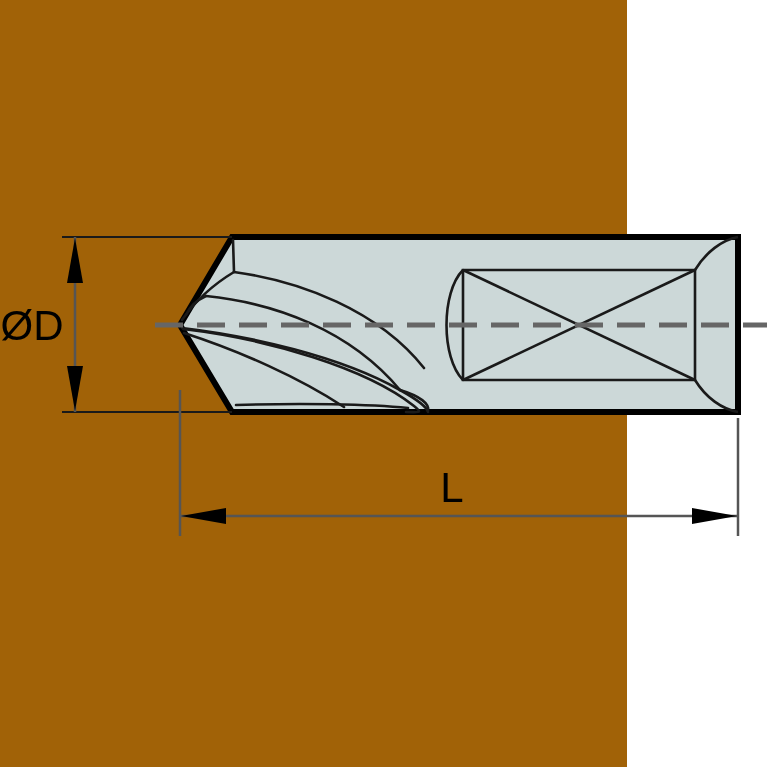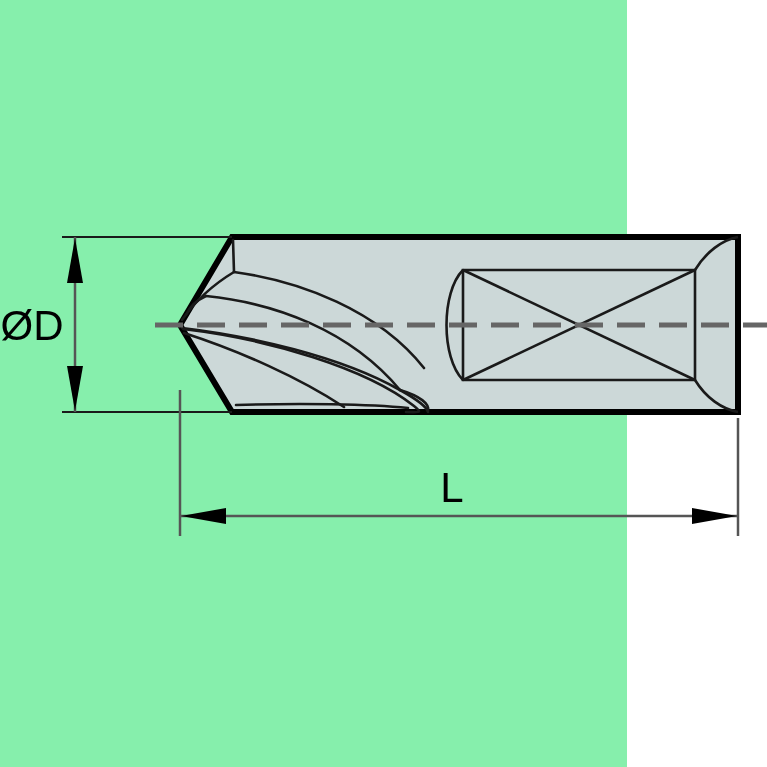--- a/index.html
+++ b/index.html
@@ -10,21 +10,21 @@
   body {
     width: 767px;
     height: 767px;
     font-family: "Liberation Sans", sans-serif;
     overflow: hidden;
   }
   #drawing-root {
     position: relative;
     width: 627px;
     height: 767px;
-    background: #86efac;
+    background: #a16207;
     text-decoration: underline;
   }
   svg#tool-drawing {
     display: block;
     width: 767px;
     height: 767px;
   }
   .dim-text {
     font-family: "Liberation Sans", sans-serif;
     font-size: 42px;

